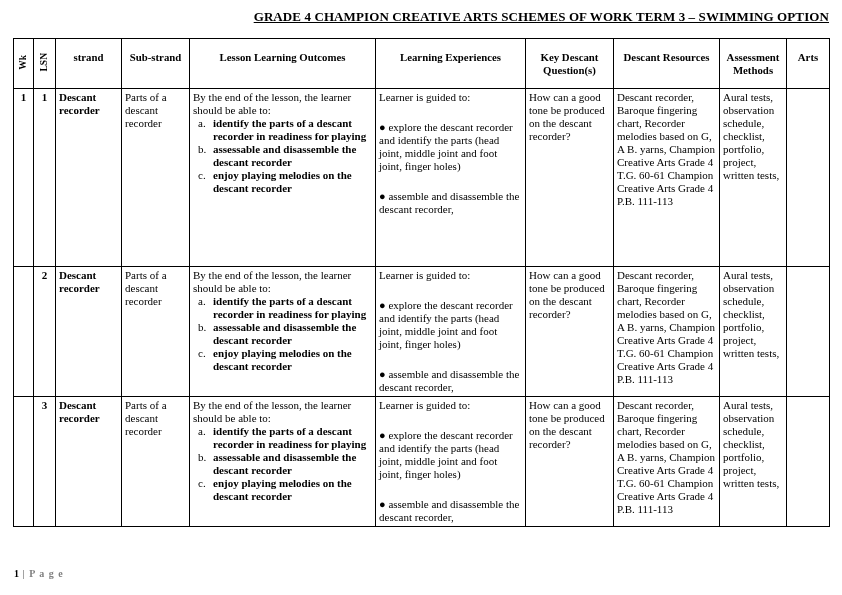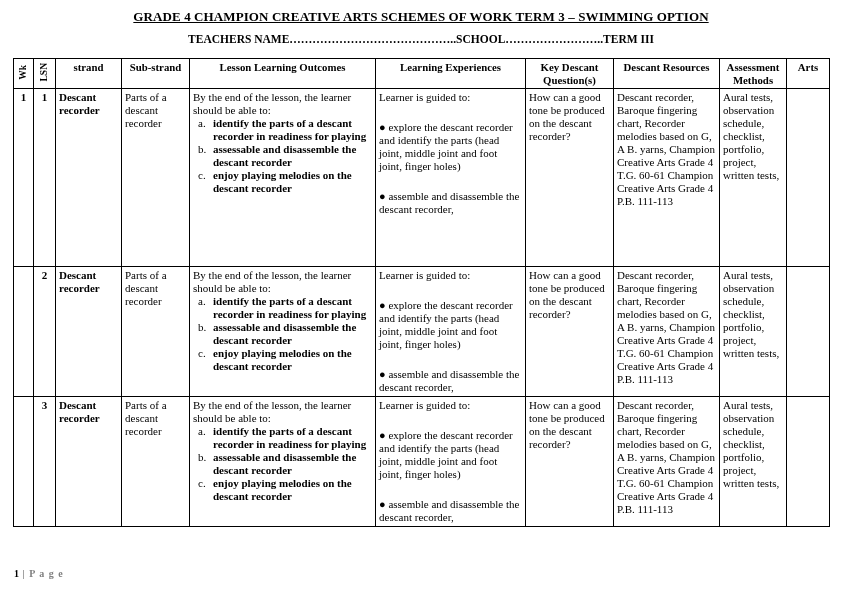--- a/index.html
+++ b/index.html
@@ -12,21 +12,21 @@
     overflow: hidden;
   }
   .page {
     position: relative;
     width: 842px;
     height: 595px;
     padding: 9px 13px 0 13px;
     background: #ffffff;
   }
   .doc-title {
-    text-align: center;
+    text-align: right;
     font-weight: bold;
     font-size: 13px;
     text-decoration: underline;
     letter-spacing: 0.1px;
   }
   .doc-subtitle {
     text-align: center;
     font-weight: bold;
     font-size: 11.5px;
     margin-top: 8px;
@@ -42,21 +42,21 @@
   .sow th, .sow td {
     border: 1px solid #000000;
     vertical-align: top;
     padding: 2px 3px;
     overflow: hidden;
   }
   .sow thead th {
     font-weight: bold;
     text-align: center;
     font-size: 10.8px;
-    padding: 2px 1px;
+    padding: 12px 1px;
   }
   .sow th.vert { vertical-align: middle; padding: 1px 0; }
   .sow th.vert span {
     display: inline-block;
     writing-mode: vertical-rl;
     transform: rotate(180deg);
     font-size: 9.5px;
     line-height: 1;
   }
   .c-wk, .c-lsn { font-weight: bold; text-align: center; }
@@ -74,21 +74,20 @@
   }
   .footer .num { font-weight: bold; color: #000000; }
   .footer .rest { font-weight: bold; color: #7f7f7f; letter-spacing: 1px; margin-top: 40px; }
 </style>
 </head>
 <body>
 
 <div class="page">
 
   <div class="doc-title">GRADE 4 CHAMPION CREATIVE ARTS SCHEMES OF WORK TERM 3 – SWIMMING OPTION</div>
-  <div class="doc-subtitle">TEACHERS NAME……………………………………..SCHOOL……………………..TERM III</div>
 
   <table class="sow">
     <colgroup>
       <col style="width:20px">
         <col style="width:22px">
         <col style="width:66px">
         <col style="width:68px">
       <col style="width:186px">
         <col style="width:150px">
         <col style="width:88px">

